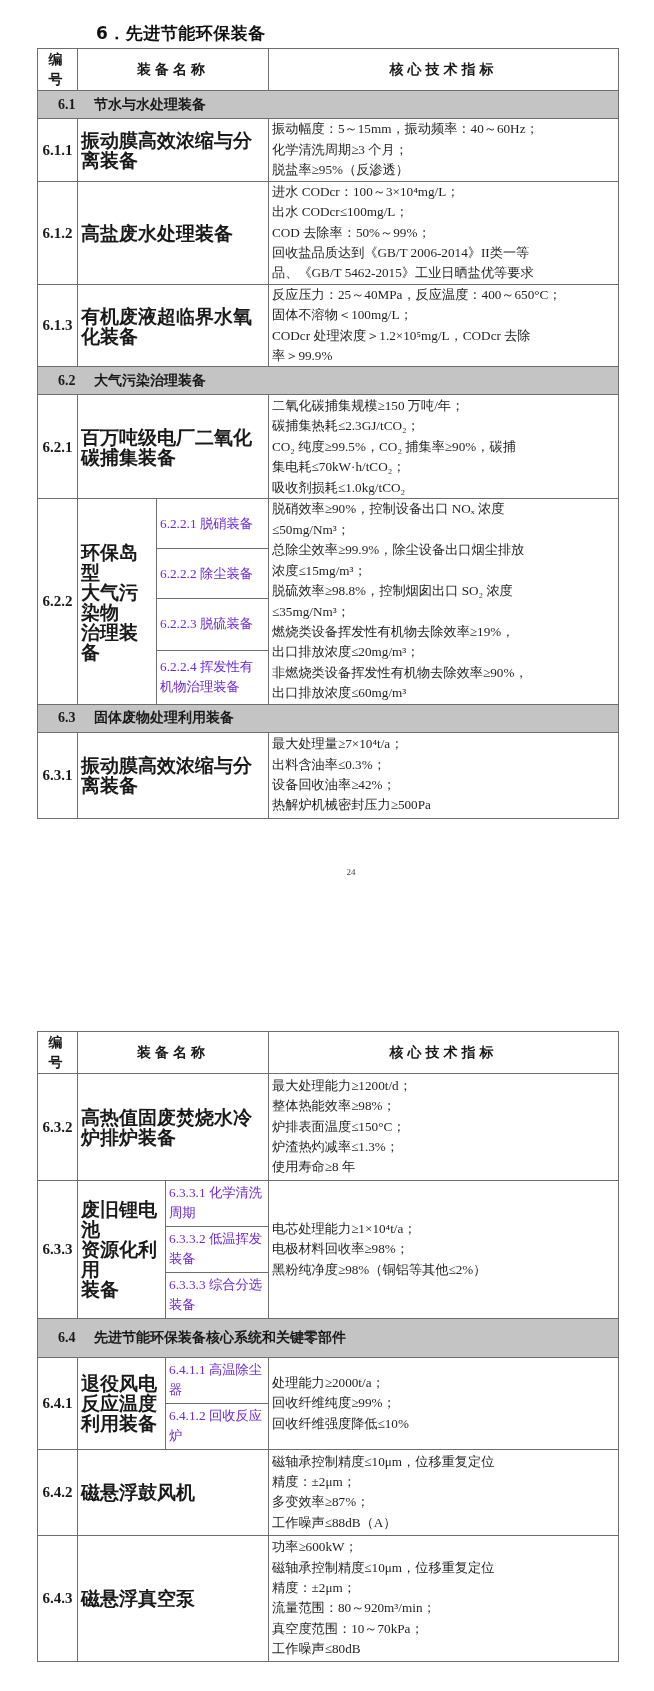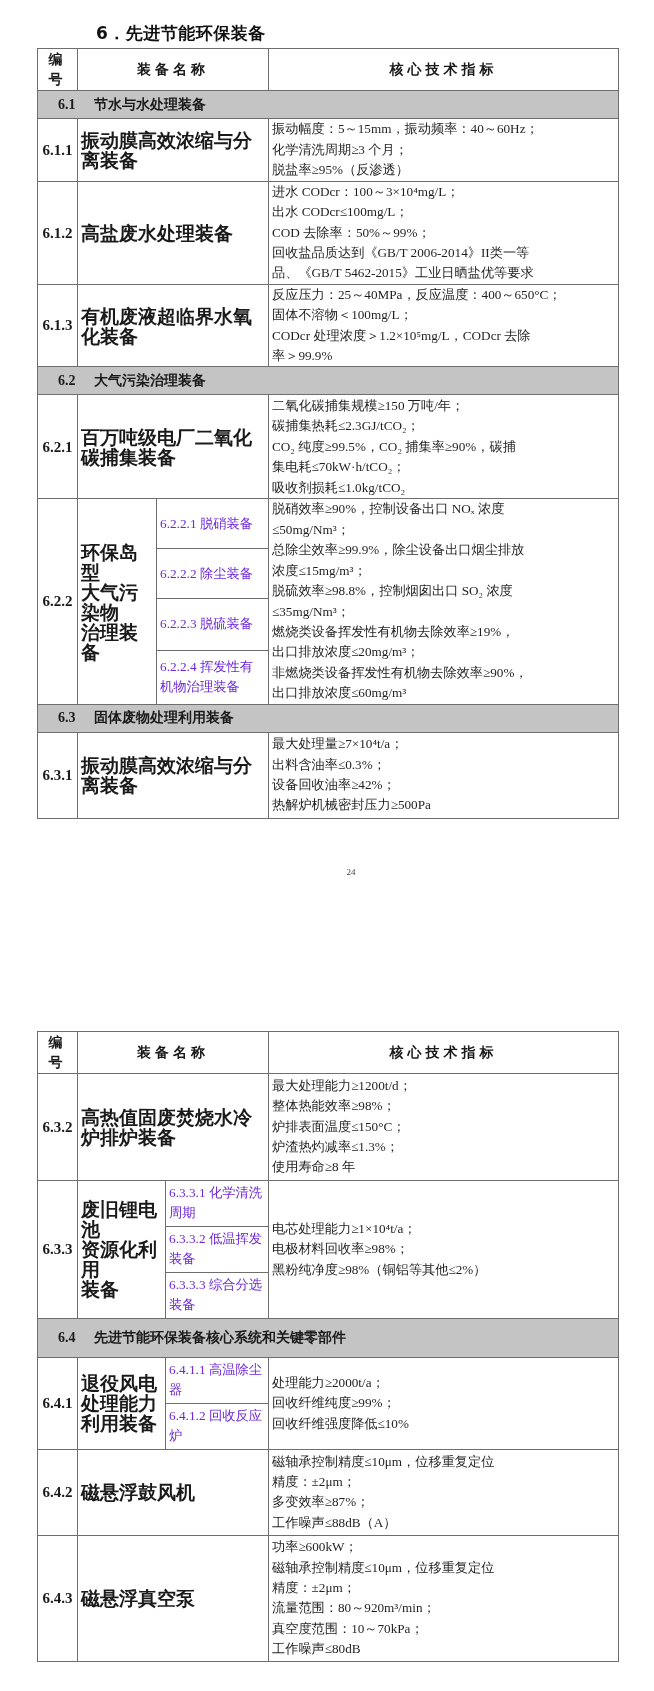--- a/index.html
+++ b/index.html
@@ -218,21 +218,21 @@
   </tr>
 
   <tr class="section">
     <td colspan="4" style="height:38px"><span class="sec-num">6.4</span><span>先进节能环保装备核心系统和关键零部件</span></td>
   </tr>
 
   <tr style="height:46px">
     <td class="num" rowspan="2">6.4.1</td>
     <td class="name" rowspan="2">
       <div>退役风电</div>
-      <div>处理能力</div>
+      <div>反应温度</div>
       <div>利用装备</div>
     </td>
     <td class="sub">6.4.1.1 高温除尘器</td>
     <td class="spec-cell" rowspan="2">
       <div>处理能力≥2000t/a；</div>
       <div>回收纤维纯度≥99%；</div>
       <div>回收纤维强度降低≤10%</div>
     </td>
   </tr>
   <tr style="height:46px">

